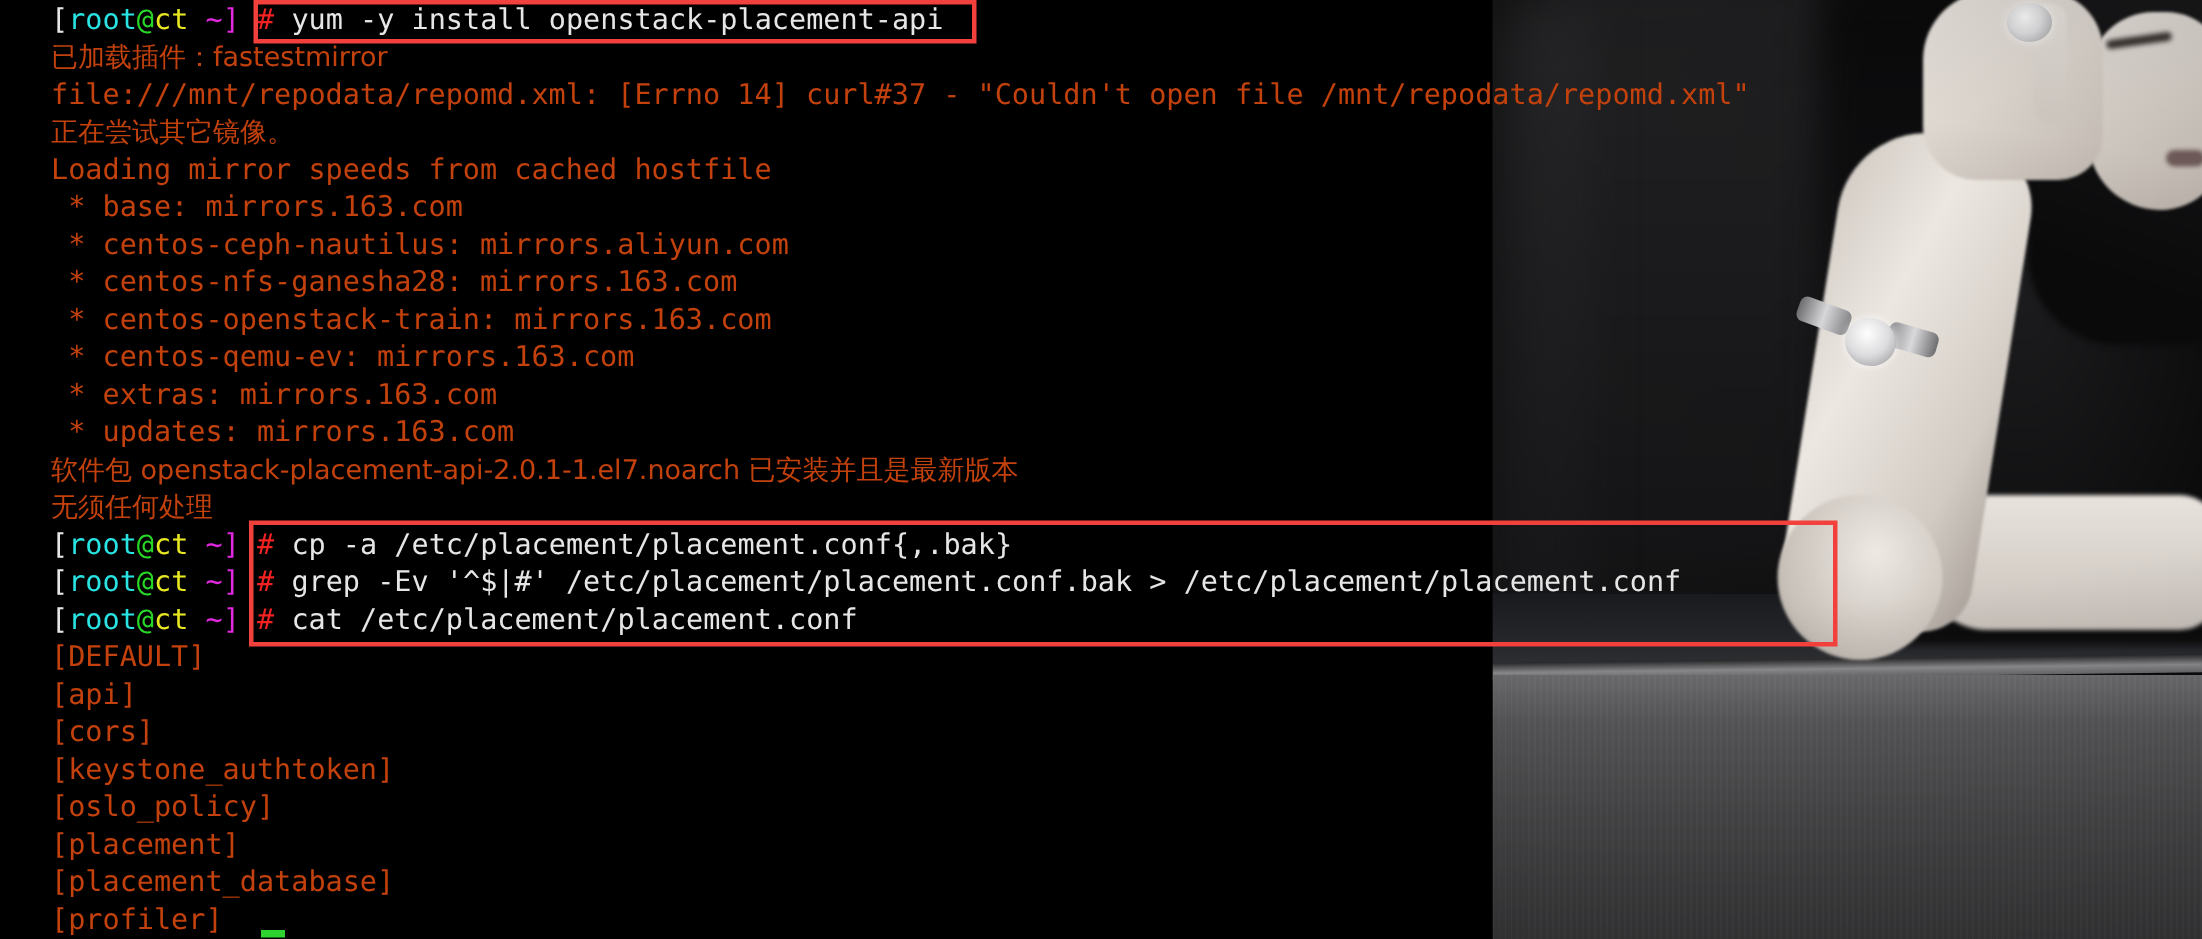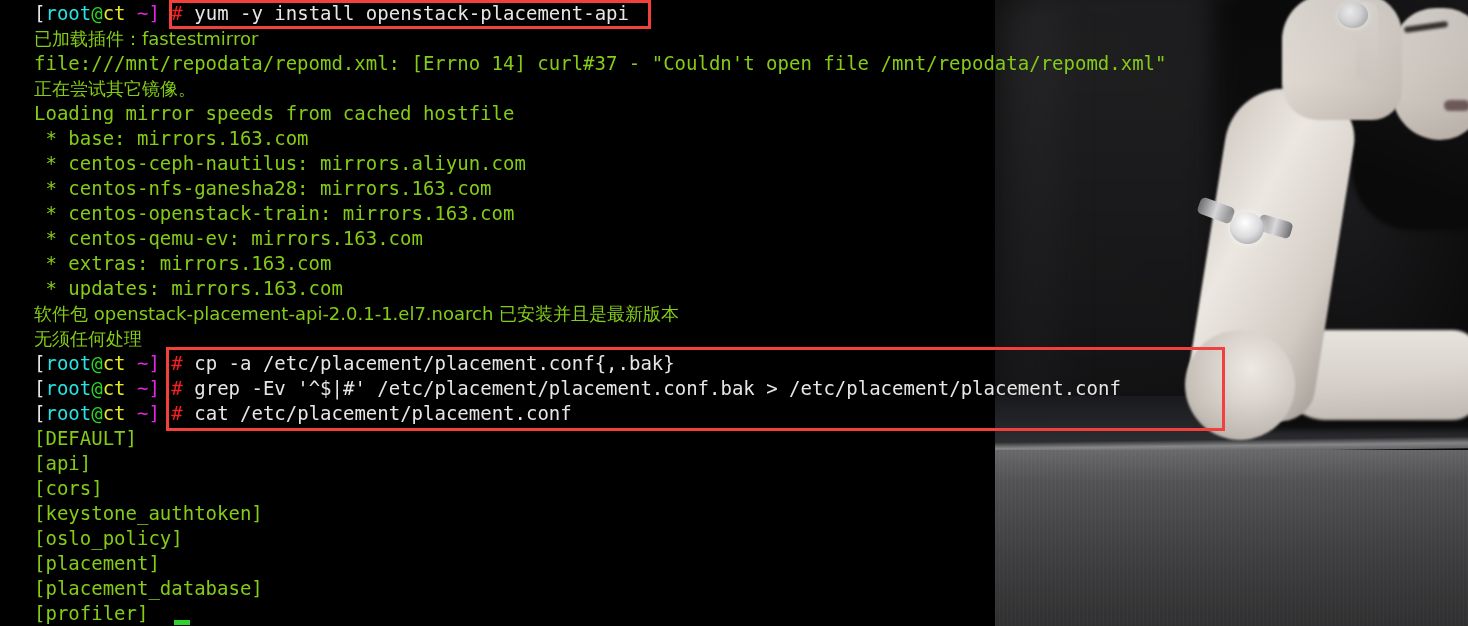--- a/index.html
+++ b/index.html
@@ -210,21 +210,21 @@
     color: #d8d8d8;
     white-space: pre;
     letter-spacing: 0px;
     padding: 1px 0 0 2px;
     box-sizing: border-box;
     margin-left: 32px;
   }
   .line { height: 25px; }
 
   .c-white   { color: #e6e6e6; }
-  .c-grey    { color: #84cc16; }
+  .c-grey    { color: #c2410c; }
   .c-cyan    { color: #29e2e2; }
   .c-green   { color: #27d827; }
   .c-yellow  { color: #e8e822; }
   .c-magenta { color: #e028e0; }
   .c-red     { color: #f02222; }
 
   .cn { font-family: "DejaVu Sans", "Liberation Sans", sans-serif; font-size: 18px; }
 
   
   .redbox {

